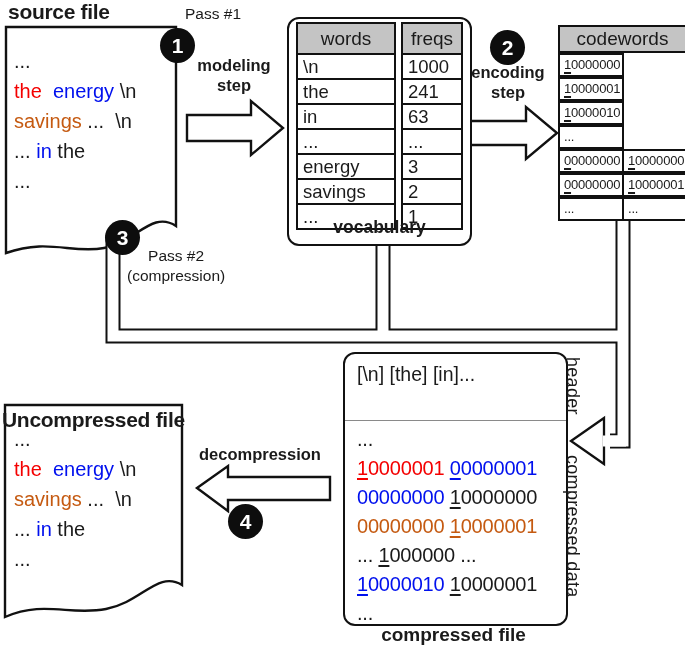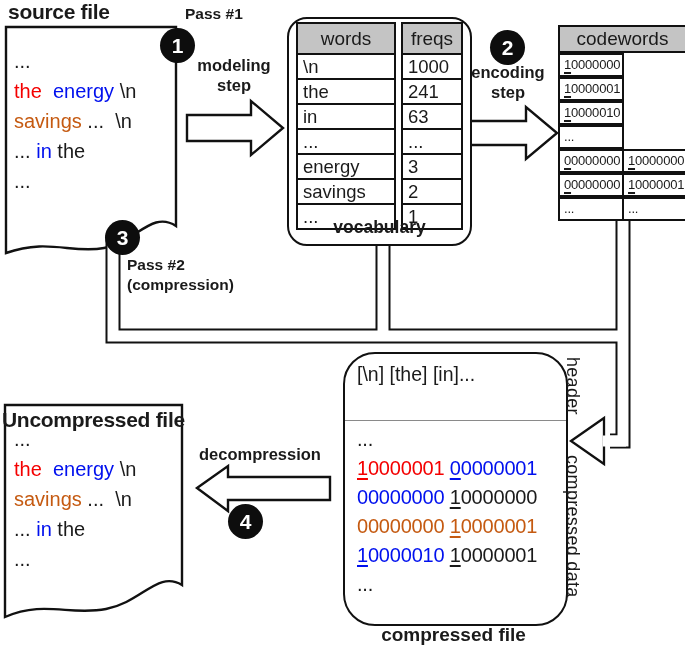--- a/index.html
+++ b/index.html
@@ -1,46 +1,46 @@
 <!DOCTYPE html>
 <html><head>
 <meta charset="utf-8">
 <style>
   html,body{margin:0;padding:0;background:#fff;}
   .stage{position:relative;width:685px;height:647px;background:#fff;overflow:hidden;
          font-family:"Liberation Sans",sans-serif;color:#1a1a1a;}
   .abs{position:absolute;}
   svg.layer{position:absolute;left:0;top:0;}
   .title{font-weight:bold;font-size:21px;letter-spacing:-0.3px;}
-  .blabel{font-weight:bold;font-size:15.5px;line-height:20px;}
+  .blabel{font-weight:normal;font-size:15.5px;line-height:20px;text-align:center;}
   .steplabel{font-weight:bold;font-size:16.5px;line-height:20px;text-align:center;}
   .badge{position:absolute;width:35px;height:35px;border-radius:50%;background:#0d0d0d;color:#fff;
          font-weight:bold;font-size:21px;display:flex;align-items:center;justify-content:center;z-index:5;}
   .docline{height:30px;white-space:pre;font-size:20px;line-height:30px;}
   
   .vocab-box{position:absolute;left:287px;top:17px;width:181px;height:225px;background:#fff;
-             border:2.4px solid #111;border-radius:20px;z-index:2;}
+             border:2.4px solid #111;border-radius:12px;z-index:2;}
   .vocab-cols{position:absolute;left:7px;top:5px;display:flex;gap:5px;}
   .vcol{display:flex;flex-direction:column;}
   .vcell{border:2px solid #111;margin-top:-2px;background:#fff;font-size:18.5px;line-height:21px;
          padding:1px 0 1px 5px;white-space:pre;}
   .vhead{background:#c4c4c4;text-align:center;font-size:19px;line-height:25px;padding:2px 0;}
   .vocab-caption{position:absolute;left:0;bottom:6px;width:100%;text-align:center;
                  font-weight:bold;font-size:17.5px;}
   
   .cw-head{position:absolute;left:558px;top:25px;width:125px;height:24px;background:#c4c4c4;
            border:2px solid #111;text-align:center;font-size:19px;line-height:24px;z-index:2;}
   .cw-body{position:absolute;left:558px;top:53px;z-index:2;}
   .cw-row{display:flex;height:24px;}
   .cw-cell{border:2px solid #111;background:#fff;width:58px;font-size:13px;line-height:20px;
            padding:0 0 0 4px;letter-spacing:-0.2px;white-space:pre;}
   .cw-c2{width:57px;margin-left:-2px;}
   
   .cf-box{position:absolute;left:343px;top:352px;width:221px;height:270px;background:#fff;
-          border:2.5px solid #111;border-radius:32px;z-index:2;}
+          border:2.5px solid #111;border-radius:12px;z-index:2;}
   .cf-headline{font-size:19.5px;line-height:27px;white-space:pre;}
   .cf-divider{position:absolute;left:0;top:66px;width:100%;border-top:1.5px solid #8a8a8a;}
   .cf-dataline{font-size:20px;line-height:29px;white-space:pre;letter-spacing:-0.2px;}
   .sidelabel{position:absolute;writing-mode:vertical-rl;font-size:18px;letter-spacing:0.3px;z-index:2;}
   .cf-caption{position:absolute;left:343px;top:624px;width:221px;text-align:center;
               font-weight:bold;font-size:19px;}
   .ufirst{text-decoration:underline;text-decoration-thickness:2px;text-underline-offset:3px;}
 </style>
 </head>
 <body>
@@ -104,21 +104,21 @@
         <div class="vcell">...</div>
         <div class="vcell">3</div>
         <div class="vcell">2</div>
         <div class="vcell">1</div>
       </div>
     </div>
     <div class="vocab-caption">vocabulary</div>
   </div>
 
   <div class="badge" style="left:105px;top:220px;">3</div>
-  <div class="abs blabel" style="left:127px;top:255px;">
+  <div class="abs blabel" style="left:127px;top:246px;">
     <div>Pass #2</div>
     <div>(compression)</div>
   </div>
 
   <div class="badge" style="left:490px;top:30px;">2</div>
   <div class="abs steplabel" style="left:463px;top:62px;width:90px;">
     <div>encoding</div>
     <div>step</div>
   </div>
 
@@ -153,20 +153,21 @@
   <div class="cf-box">
     <div class="abs" style="left:12px;top:7px;">
       <div class="cf-headline">[\n] [the] [in]...</div>
     </div>
     <div class="cf-divider"></div>
     <div class="abs" style="left:12px;top:71px;">
       <div class="cf-dataline"><span style="color: rgb(26, 26, 26);">...</span></div>
       <div class="cf-dataline"><span style="color: rgb(244, 0, 0);"><span class="ufirst">1</span>0000001</span><span style="color: rgb(26, 26, 26);"> </span><span style="color: rgb(0, 16, 238);"><span class="ufirst">0</span>0000001</span></div>
       <div class="cf-dataline"><span style="color: rgb(0, 16, 238);">00000000</span><span style="color: rgb(26, 26, 26);"> </span><span style="color: rgb(26, 26, 26);"><span class="ufirst">1</span>0000000</span></div>
       <div class="cf-dataline"><span style="color: rgb(197, 90, 17);">00000000</span><span style="color: rgb(26, 26, 26);"> </span><span style="color: rgb(197, 90, 17);"><span class="ufirst">1</span>0000001</span></div>
+      <div class="cf-dataline"><span style="color: rgb(26, 26, 26);">... </span><span style="color: rgb(26, 26, 26);"><span class="ufirst">1</span>000000</span><span style="color: rgb(26, 26, 26);"> ...</span></div>
       <div class="cf-dataline"><span style="color: rgb(0, 16, 238);"><span class="ufirst">1</span>0000010</span><span style="color: rgb(26, 26, 26);"> </span><span style="color: rgb(26, 26, 26);"><span class="ufirst">1</span>0000001</span></div>
       <div class="cf-dataline"><span style="color: rgb(26, 26, 26);">...</span></div>
     </div>
   </div>
   <div class="sidelabel" style="left:562px;top:357px;">header</div>
   <div class="sidelabel" style="left:562px;top:455px;">compressed data</div>
   <div class="cf-caption">compressed file</div>
 
   <div class="abs steplabel" style="left:199px;top:444px;">decompression</div>
   <div class="badge" style="left:228px;top:504px;">4</div>

